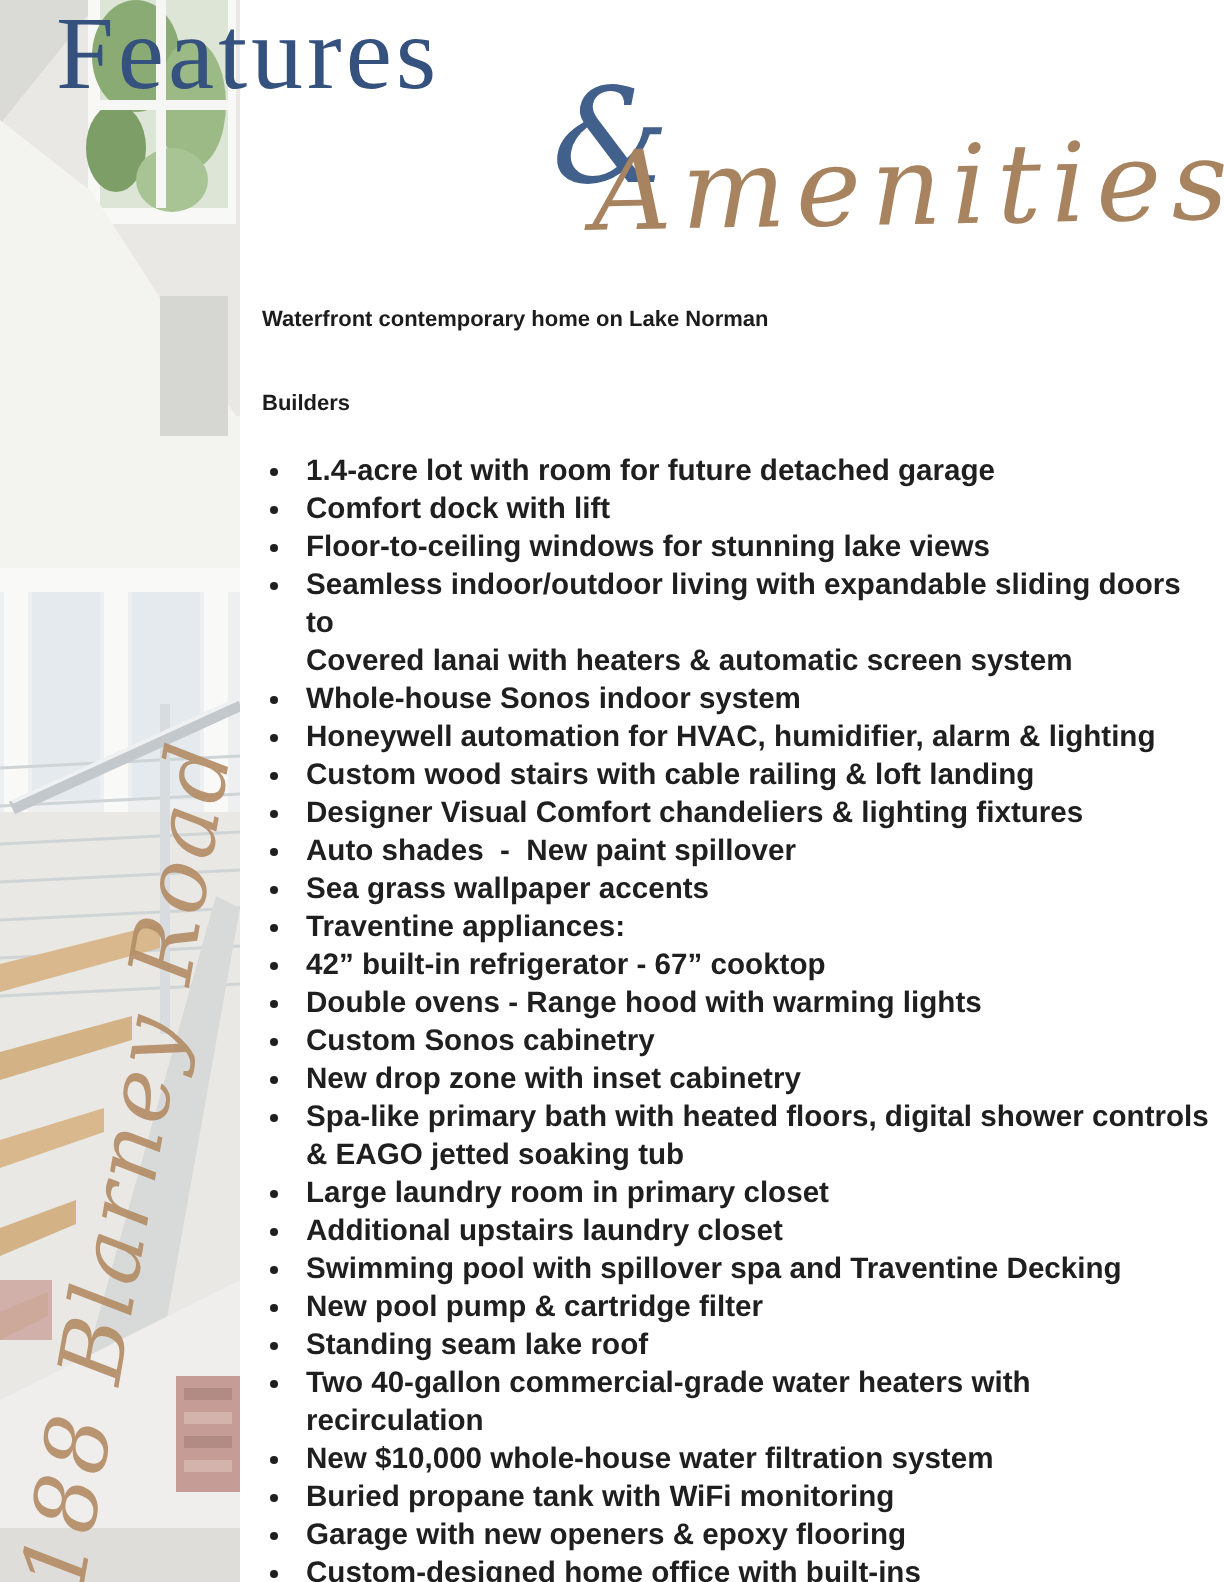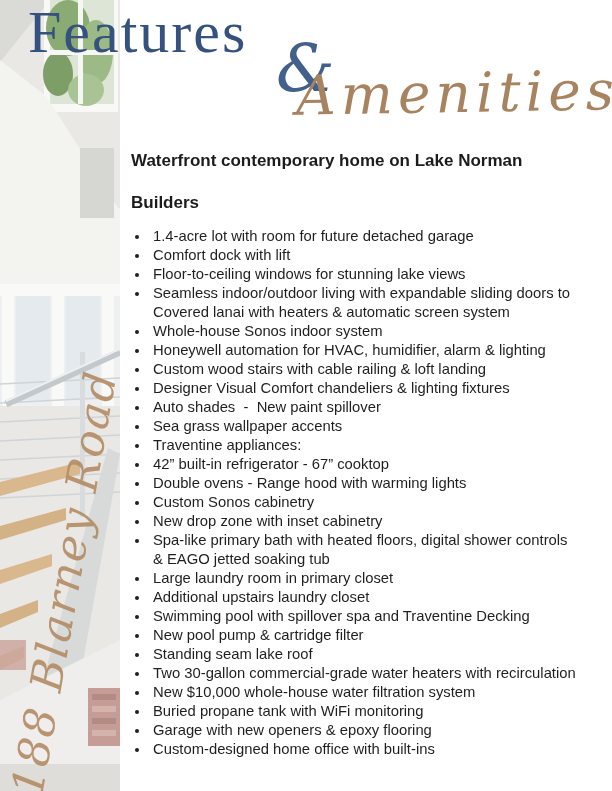--- a/index.html
+++ b/index.html
@@ -27,21 +27,21 @@
     font-size:44px;
     letter-spacing:2px;
     color:#b48d67;
     opacity:.92;
   }
   
   .title-features{
     position:absolute;left:28px;top:2px;margin:0;
     font-family:"Liberation Serif", serif;
     font-weight:500;
-    font-size:60px;line-height:1;
+    font-size:52px;line-height:1;
     letter-spacing:2px;
     color:#35517e;
     z-index:3;
   }
   .title-amp{
     position:absolute;left:276px;top:36px;
     font-family:"DejaVu Serif", serif;
     font-style:italic;
     font-size:66px;line-height:1;
     color:#41608c;
@@ -57,36 +57,37 @@
     transform:rotate(-1deg);
     z-index:3;
   }
   
   .content{
     position:absolute;left:131px;top:150px;width:476px;
   }
   .intro{
     margin:0;
     font-weight:bold;
-    font-size:17px;
+    font-size:11px;
     line-height:21px;
     white-space:nowrap;
     color:#1c1c1c;
   }
   .features{
     margin:14px 0 0 0;
     padding:0 0 0 19px;
     list-style:disc;
     font-size:14.8px;
     line-height:19px;
     color:#1f1f1f;
   }
   .features li{
     padding-left:3px;
     white-space:pre-wrap;
+    font-weight:bold;
   }
 </style>
 </head>
 <body>
 
 <div class="page">
 
   <div class="photo">
     <svg width="120" height="791" viewBox="0 0 120 791">
 
@@ -190,21 +191,21 @@
         <li>Double ovens - Range hood with warming lights</li>
         <li>Custom Sonos cabinetry</li>
         <li>New drop zone with inset cabinetry</li>
         <li>Spa-like primary bath with heated floors, digital shower controls
 &amp; EAGO jetted soaking tub</li>
         <li>Large laundry room in primary closet</li>
         <li>Additional upstairs laundry closet</li>
         <li>Swimming pool with spillover spa and Traventine Decking</li>
         <li>New pool pump &amp; cartridge filter</li>
         <li>Standing seam lake roof</li>
-        <li>Two 30-gallon commercial-grade water heaters with recirculation</li>
+        <li>Two 40-gallon commercial-grade water heaters with recirculation</li>
         <li>New $10,000 whole-house water filtration system</li>
         <li>Buried propane tank with WiFi monitoring</li>
         <li>Garage with new openers &amp; epoxy flooring</li>
         <li>Custom-designed home office with built-ins</li>
       </ul>
   </div>
 
 </div>
 
 </body></html>

